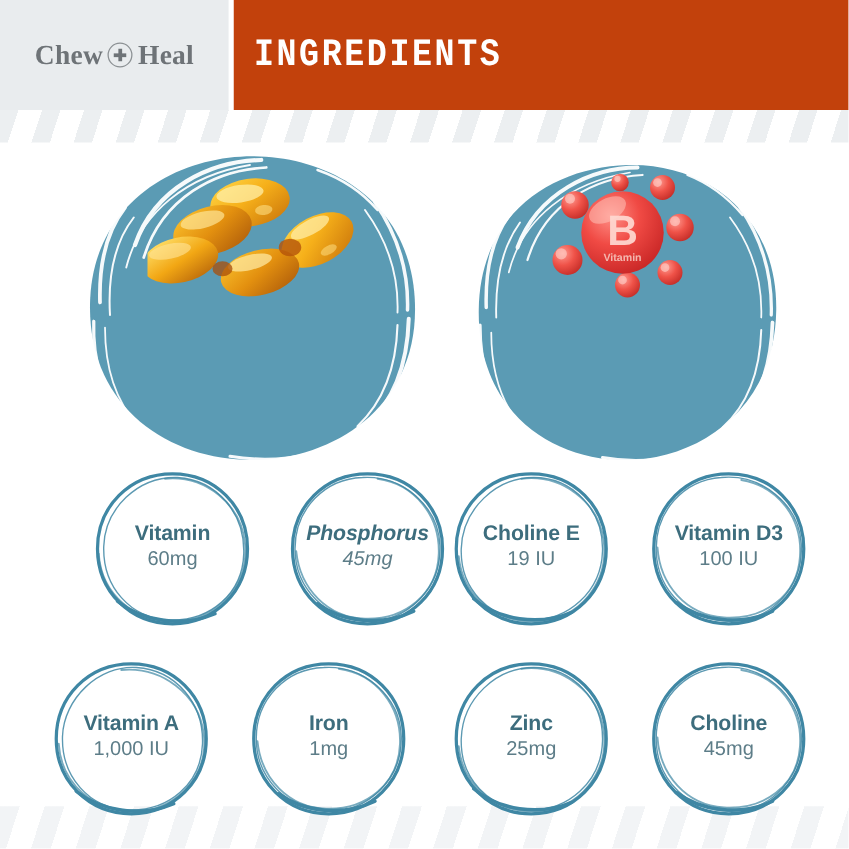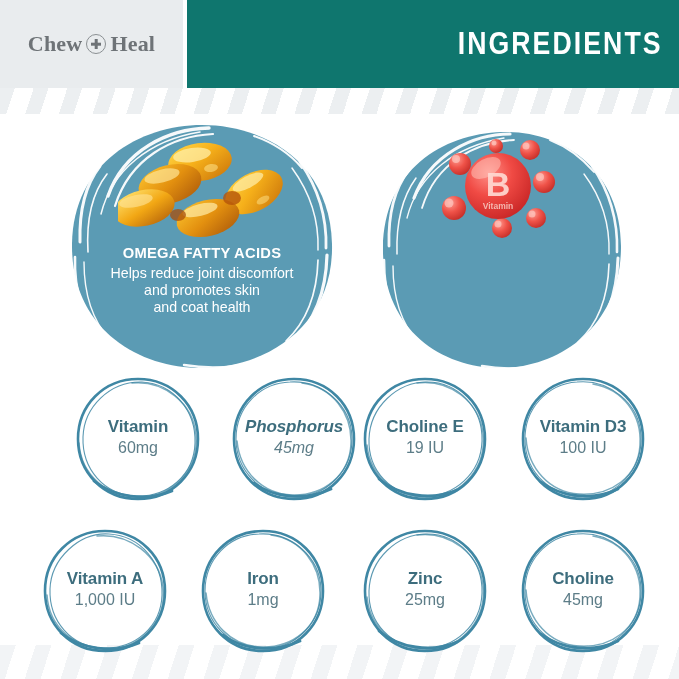--- a/index.html
+++ b/index.html
@@ -69,24 +69,25 @@
   #logo .plus-mark::after {
     top: 50%; left: 4px;
     height: 2.6px; width: 10px;
     transform: translateY(-50%);
   }
 
   #title-gap { width: 4px; height: 88px; background: #ffffff; }
 
   #title-panel {
     flex: 1; height: 88px;
-    background: #0f766e;
+    background: #c2410c;
     display: flex;
     align-items: center;
-    justify-content: flex-end;
+    justify-content: flex-start;
+    font-family: Liberation Mono, monospace;
   }
   #page-title {
     color: #ffffff;
     font-size: 31px;
     font-weight: bold;
     letter-spacing: 2.4px;
     transform: scaleX(0.86);
     transform-origin: center;
     white-space: nowrap;
   }
@@ -252,26 +253,20 @@
           <ellipse cx="130" cy="42" rx="17" ry="6" fill="#fff0ad" opacity="0.7" transform="rotate(-28 130 42)"></ellipse>
           <ellipse cx="145" cy="60" rx="7" ry="3.5" fill="#ffe48a" opacity="0.5" transform="rotate(-28 145 60)"></ellipse>
 
           <ellipse cx="90" cy="78" rx="32" ry="18" fill="url(#gB)" transform="rotate(-14 90 78)"></ellipse>
           <ellipse cx="82" cy="70" rx="18" ry="6" fill="#ffeca8" opacity="0.7" transform="rotate(-14 82 70)"></ellipse>
 
           <ellipse cx="114" cy="58" rx="9" ry="7" fill="#b4540a" opacity="0.8"></ellipse>
           <ellipse cx="60" cy="75" rx="8" ry="6" fill="#a84d09" opacity="0.75"></ellipse>
         </g>
       </svg>
-    </div>
-    <div class="feature-text">
-      <div class="feature-name">OMEGA FATTY ACIDS</div>
-      <div class="feature-desc" style="white-space: pre-line;">Helps reduce joint discomfort
-and promotes skin
-and coat health</div>
     </div>
   </div>
 
   <div class="feature" id="feature-bvit">
     <svg width="248" height="244" viewBox="0 0 248 244">
       <path d="M124 4 C184 2 244 42 243 120 C242 200 180 240 122 240 C62 240 4 200 5 120 C6 42 64 6 124 4 Z" fill="#5b9bb4"></path>
       <g stroke="#ffffff" fill="none" stroke-linecap="round" opacity="0.95">
         <path d="M36 70 C52 26 96 6 132 6" stroke-width="3.2"></path>
         <path d="M44 80 C58 34 98 14 136 12" stroke-width="1.8"></path>
         <path d="M29 90 C40 46 78 18 126 10" stroke-width="1.3"></path>

